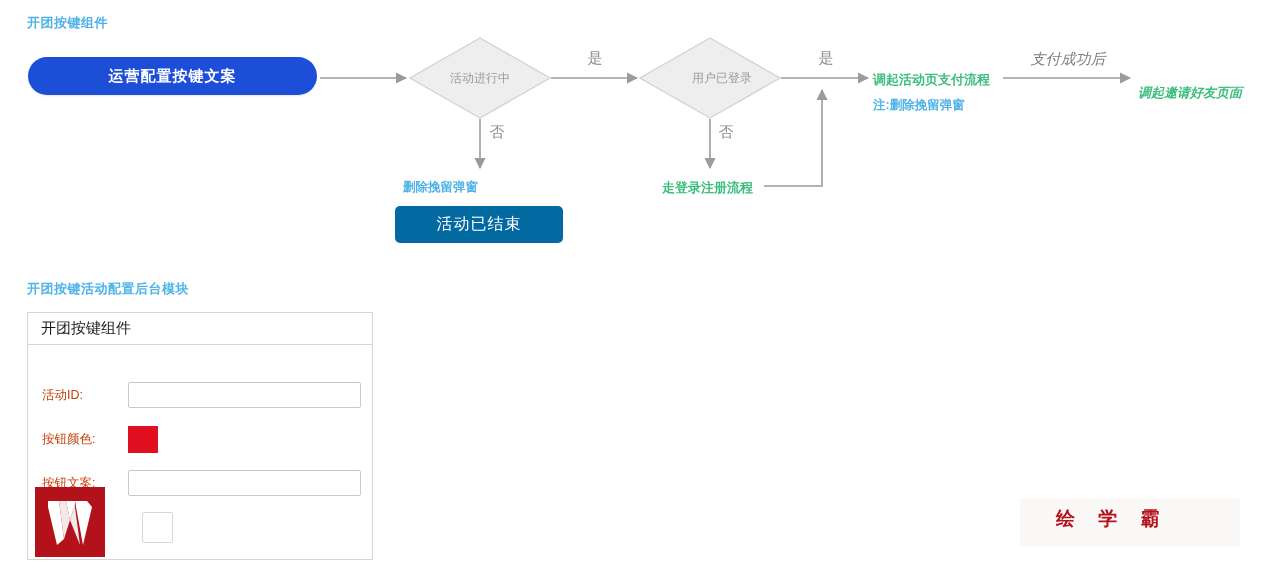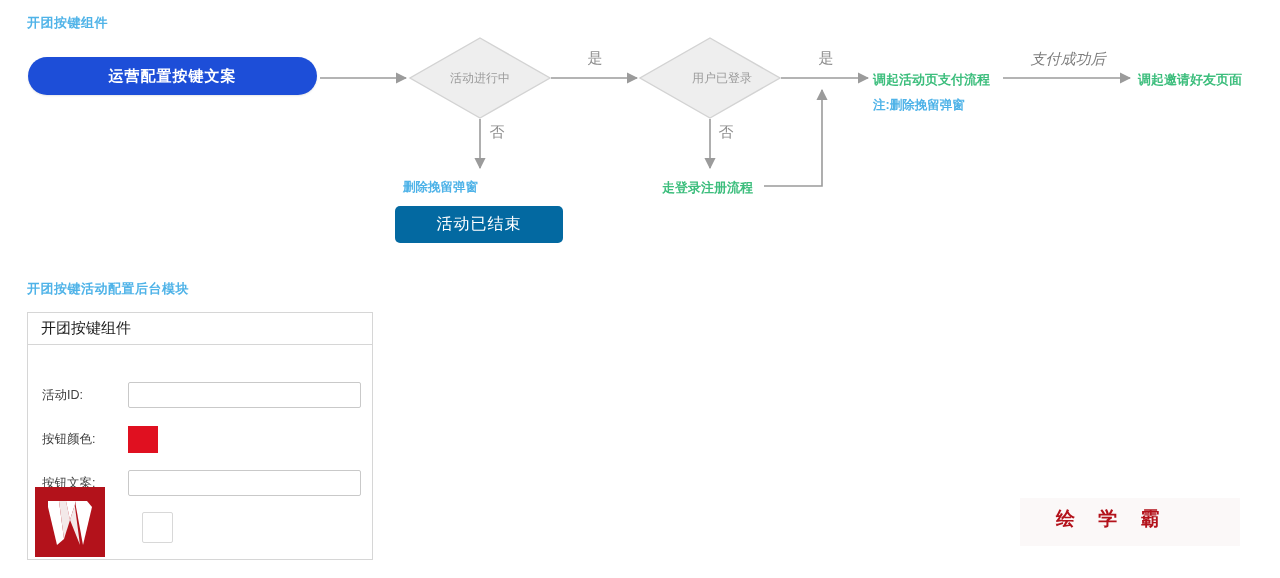--- a/index.html
+++ b/index.html
@@ -139,21 +139,21 @@
   .form-row {
     display: flex;
     align-items: center;
     height: 44px;
     padding-left: 14px;
     box-sizing: border-box;
   }
   .form-label {
     width: 86px;
     font-size: 12.5px;
-    color: #404040;
+    color: #c2410c;
     white-space: nowrap;
   }
   .form-input {
     width: 233px;
     height: 26px;
     border: 1px solid #c9c9c9;
     border-radius: 2px;
     background: #ffffff;
     box-sizing: border-box;
   }
@@ -241,21 +241,21 @@
   <div class="abs diamond-label" style="left:710px; top:78px;margin-left:12px;">用户已登录</div>
 
   <div class="abs branch-label" style="left:595px; top:58px;">是</div>
   <div class="abs branch-label" style="left:497px; top:132px;">否</div>
   <div class="abs branch-label" style="left:826px; top:58px;">是</div>
   <div class="abs branch-label" style="left:726px; top:132px;">否</div>
 
   <div class="abs edge-label" style="left:1068px; top:59px;">支付成功后</div>
 
   <div class="abs green-text" style="left:873px; top:71px;">调起活动页支付流程</div>
-  <div class="abs green-text" style="left:1138px; top:71px;">调起邀请好友页面</div>
+  <div class="abs green-text" style="left:1138px; top:84px;font-style:italic;">调起邀请好友页面</div>
   <div class="abs green-text" style="left:662px; top:179px;">走登录注册流程</div>
 
   <div class="abs blue-note" style="left:873px; top:97px;">注:删除挽留弹窗</div>
 
   <div class="abs blue-note" style="left:403px; top:179px;">删除挽留弹窗</div>
   <div class="abs toast-box">
     <span>活动已结束</span>
   </div>
 
   <div class="abs caption" style="left:27px; top:280px;">开团按键活动配置后台模块</div>

